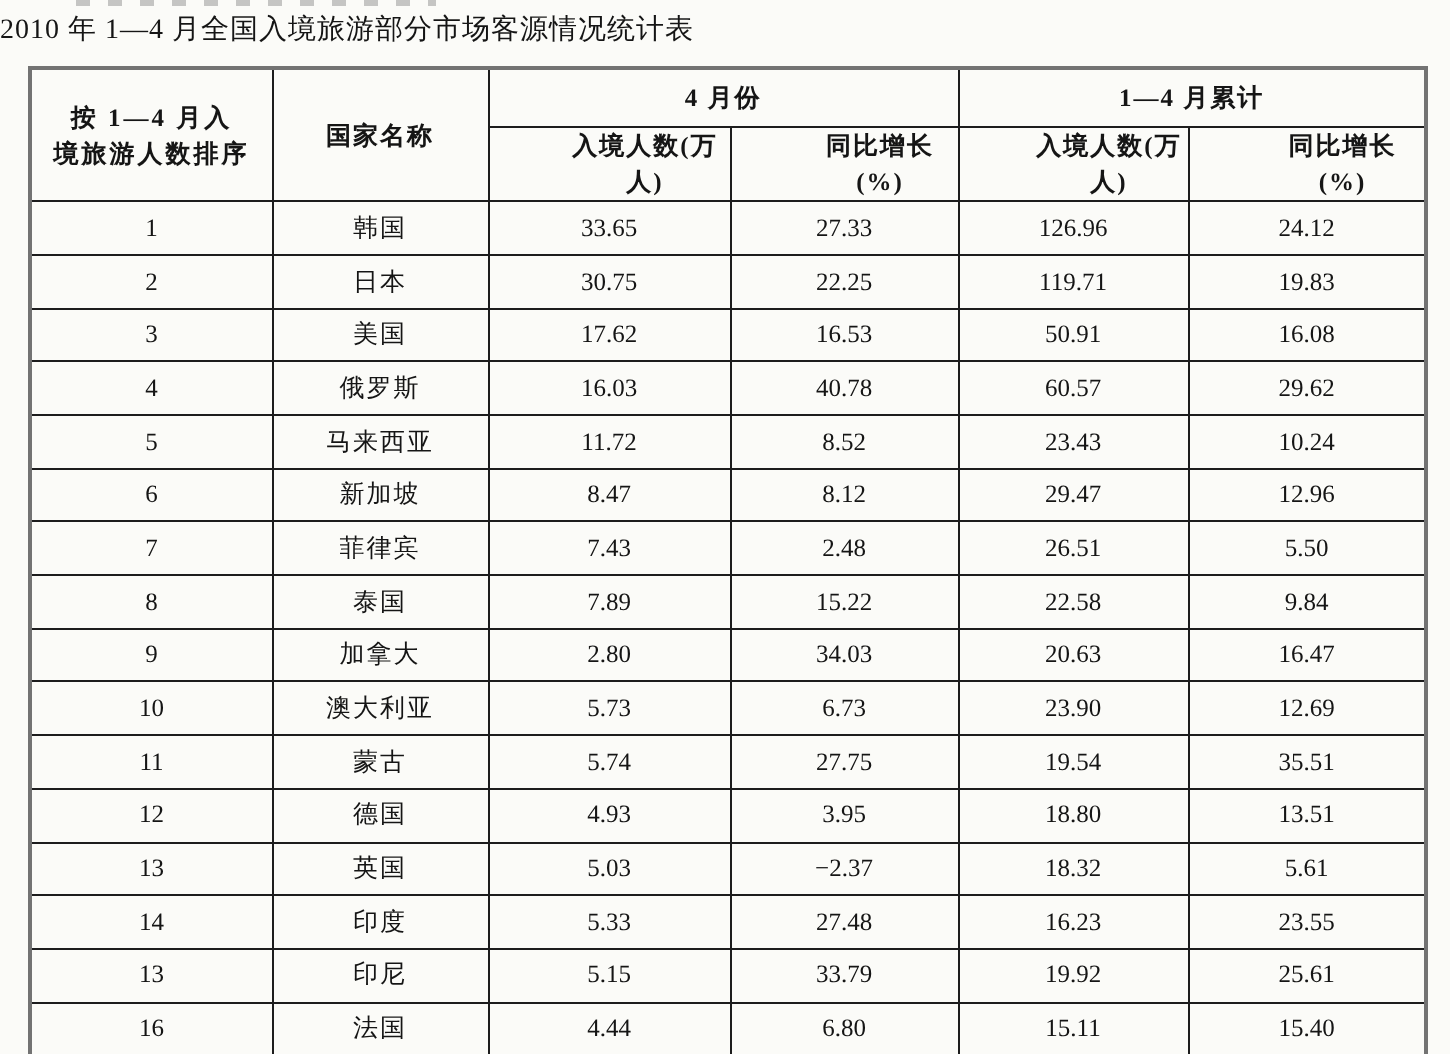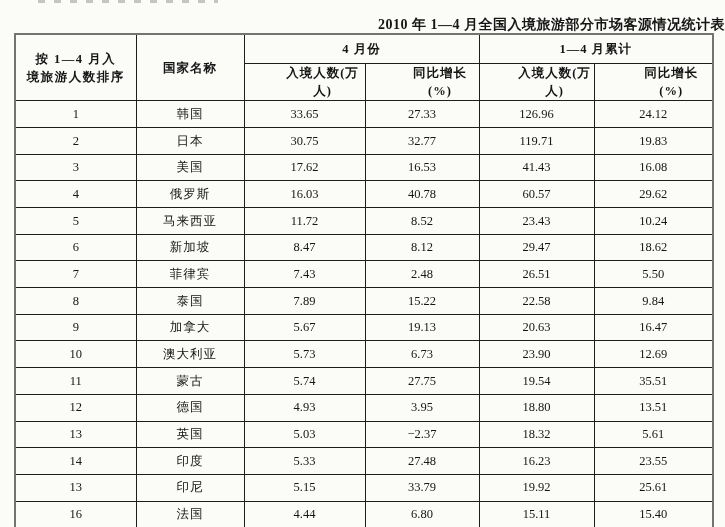--- a/index.html
+++ b/index.html
@@ -19,25 +19,25 @@
     position: absolute;
     left: 38px;
     top: 0;
     width: 180px;
     height: 3px;
     background: repeating-linear-gradient(90deg, #8f8f8f 0 7px, transparent 7px 16px);
     opacity: 0.5;
   }
   .page-title {
     position: absolute;
-    top: 16px;
+    top: 6px;
     left: 0;
     width: 100%;
-    text-align: right;
-    font-weight: bold;
+    text-align: left;
+    font-weight: normal;
     font-size: 14px;
     letter-spacing: 0.5px;
     white-space: nowrap;
   }
   table.stats {
     position: absolute;
     left: 14px;
     top: 33px;
     width: 698px;
     border-collapse: collapse;
@@ -110,30 +110,30 @@
         <td class="country-cell">韩国</td>
         <td>33.65</td>
         <td>27.33</td>
         <td>126.96</td>
         <td>24.12</td>
       </tr>
       <tr>
         <td>2</td>
         <td class="country-cell">日本</td>
         <td>30.75</td>
-        <td>32.77</td>
+        <td>22.25</td>
         <td>119.71</td>
         <td>19.83</td>
       </tr>
       <tr>
         <td>3</td>
         <td class="country-cell">美国</td>
         <td>17.62</td>
         <td>16.53</td>
-        <td>41.43</td>
+        <td>50.91</td>
         <td>16.08</td>
       </tr>
       <tr>
         <td>4</td>
         <td class="country-cell">俄罗斯</td>
         <td>16.03</td>
         <td>40.78</td>
         <td>60.57</td>
         <td>29.62</td>
       </tr>
@@ -144,43 +144,43 @@
         <td>8.52</td>
         <td>23.43</td>
         <td>10.24</td>
       </tr>
       <tr>
         <td>6</td>
         <td class="country-cell">新加坡</td>
         <td>8.47</td>
         <td>8.12</td>
         <td>29.47</td>
-        <td>18.62</td>
+        <td>12.96</td>
       </tr>
       <tr>
         <td>7</td>
         <td class="country-cell">菲律宾</td>
         <td>7.43</td>
         <td>2.48</td>
         <td>26.51</td>
         <td>5.50</td>
       </tr>
       <tr>
         <td>8</td>
         <td class="country-cell">泰国</td>
         <td>7.89</td>
         <td>15.22</td>
         <td>22.58</td>
         <td>9.84</td>
       </tr>
       <tr>
         <td>9</td>
         <td class="country-cell">加拿大</td>
-        <td>5.67</td>
-        <td>19.13</td>
+        <td>2.80</td>
+        <td>34.03</td>
         <td>20.63</td>
         <td>16.47</td>
       </tr>
       <tr>
         <td>10</td>
         <td class="country-cell">澳大利亚</td>
         <td>5.73</td>
         <td>6.73</td>
         <td>23.90</td>
         <td>12.69</td>

